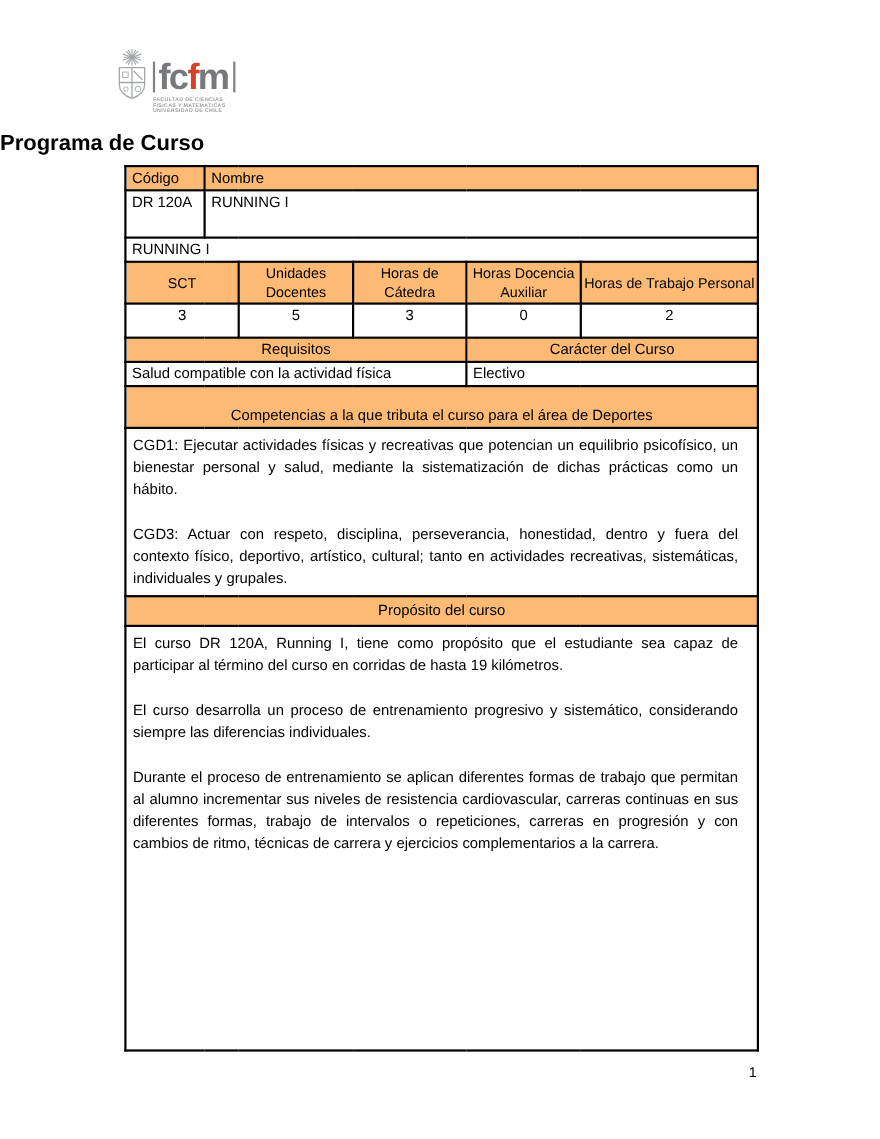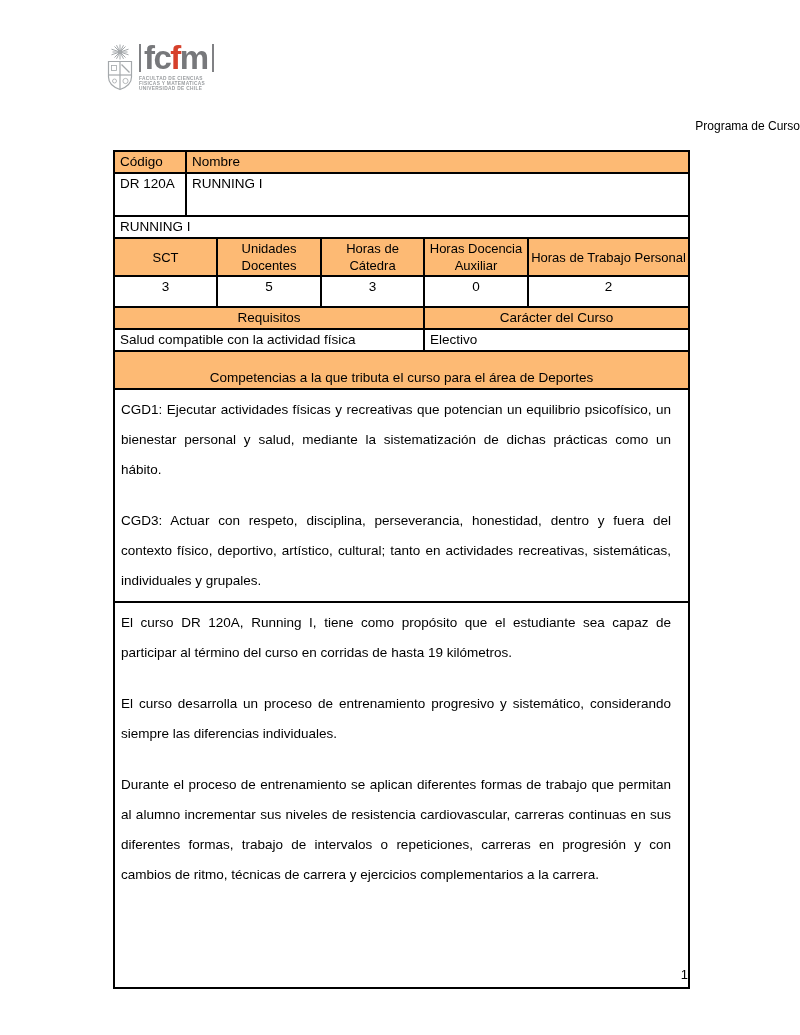--- a/index.html
+++ b/index.html
@@ -3,38 +3,38 @@
 <meta charset="utf-8">
 <style>
   html,body { margin:0; padding:0; background:#ffffff; }
   .page {
     position:relative; width:800px; height:1035px; background:#ffffff;
     font-family:"Liberation Sans", sans-serif; color:#000; overflow:hidden;
   }
 
   
   .logo { position:absolute; left:105px; top:44px; display:flex; align-items:flex-start; }
-  .logo-right { margin-left:4px; }
+  .logo-right { margin-left:4px; margin-top:12px; }
   .wordmark {
     display:inline-block; font-weight:700; font-size:33px; line-height:26px;
     letter-spacing:-1.5px; color:#77787b;
     border-left:2.5px solid #808184; border-right:2.5px solid #808184;
     padding:1px 4px 1px 3px;
   }
   .wordmark .red { color:#d6402b; }
   .logo-sub {
     margin-top:3px; font-size:6px; line-height:6px; font-weight:700;
     color:#9a9da0; letter-spacing:0.4px; white-space:nowrap;
     transform:scale(0.8); transform-origin:0 0;
   }
 
   
   .doc-title {
     position:absolute; top:119px; left:0; width:800px;
-    text-align:right; font-weight:400; font-size:12px;
+    text-align:left; font-weight:700; font-size:20px;
   }
 
   
   table.course-table {
     position:absolute; left:113px; top:150px; width:575px;
     border-collapse:collapse; table-layout:fixed; font-size:13.5px;
   }
   .course-table td {
     border:2px solid #000; padding:1px 5px; vertical-align:top;
     overflow:hidden; line-height:18px;
@@ -42,21 +42,21 @@
   .gray   { background:#fdba74; }
   .center { text-align:center; }
   .vmid   { vertical-align:middle !important; }
   .hdr5 td { font-size:13px; line-height:17px; padding:1px 2px; }
 
   tr.h16{height:16px} tr.h43{height:43px} tr.h18{height:18px} tr.h17{height:17px}
   tr.h35{height:35px} tr.h31{height:31px} tr.h30{height:30px} tr.h128{height:128px}
   tr.h27{height:27px} tr.h386{height:386px}
 
   td.textcell { padding:5px 6px; text-align:justify; }
-  td.textcell p { margin:0 11px 21px 0; line-height:30px; }
+  td.textcell p { margin:0 11px 21px 0; line-height:20px; }
   td.textcell p:last-child { margin-bottom:0; }
 
   
   .page-number {
     position:absolute; top:967px; left:113px; width:575px;
     text-align:right; font-size:13px;
   }
 </style>
 </head>
 <body>
@@ -154,20 +154,23 @@
       <td class="gray center" colspan="6" style="padding-top:17px">Competencias a la que tributa el curso para el área de Deportes</td>
     </tr>
 
     <tr class="h128">
       <td class="textcell" colspan="6">
         <p>CGD1: Ejecutar actividades físicas y recreativas que potencian un equilibrio psicofísico, un bienestar personal y salud, mediante la sistematización de dichas prácticas como un hábito.</p>
         <p>CGD3: Actuar con respeto, disciplina, perseverancia, honestidad, dentro y fuera del contexto físico, deportivo, artístico, cultural; tanto en actividades recreativas, sistemáticas, individuales y grupales.</p>
       </td>
     </tr>
 
+    <tr class="h27">
+      <td class="gray center" colspan="6" style="padding-top:3px">Propósito del curso</td>
+    </tr>
 
     <tr class="h386">
       <td class="textcell" colspan="6">
         <p>El curso DR 120A, Running I, tiene como propósito que el estudiante sea capaz de participar al término del curso  en corridas de hasta 19 kilómetros.</p>
         <p>El curso desarrolla un proceso de entrenamiento progresivo y sistemático, considerando siempre las diferencias individuales.</p>
         <p>Durante el proceso de entrenamiento se aplican diferentes formas de trabajo que permitan al alumno incrementar sus niveles de resistencia cardiovascular, carreras continuas en sus diferentes formas, trabajo de intervalos o repeticiones, carreras en progresión y con cambios de ritmo, técnicas de carrera y ejercicios complementarios a la carrera.</p>
         <p style="visibility:hidden">&nbsp;</p>
       </td>
     </tr>
   </tbody>

